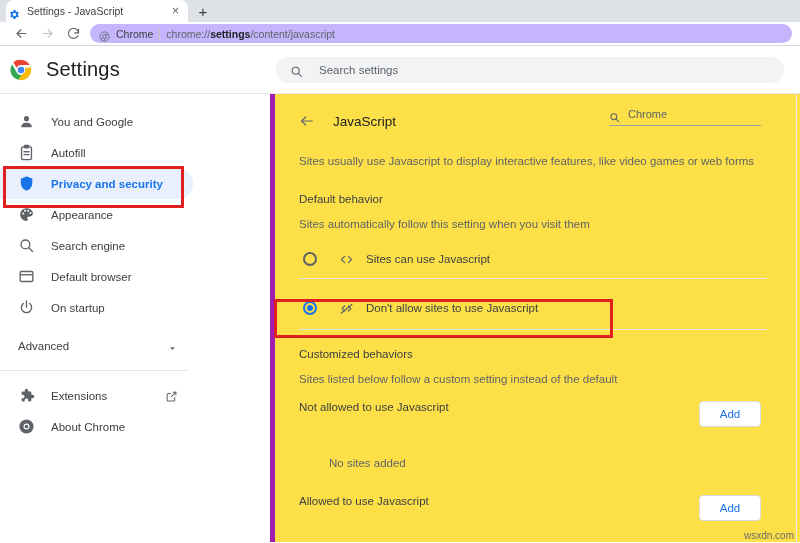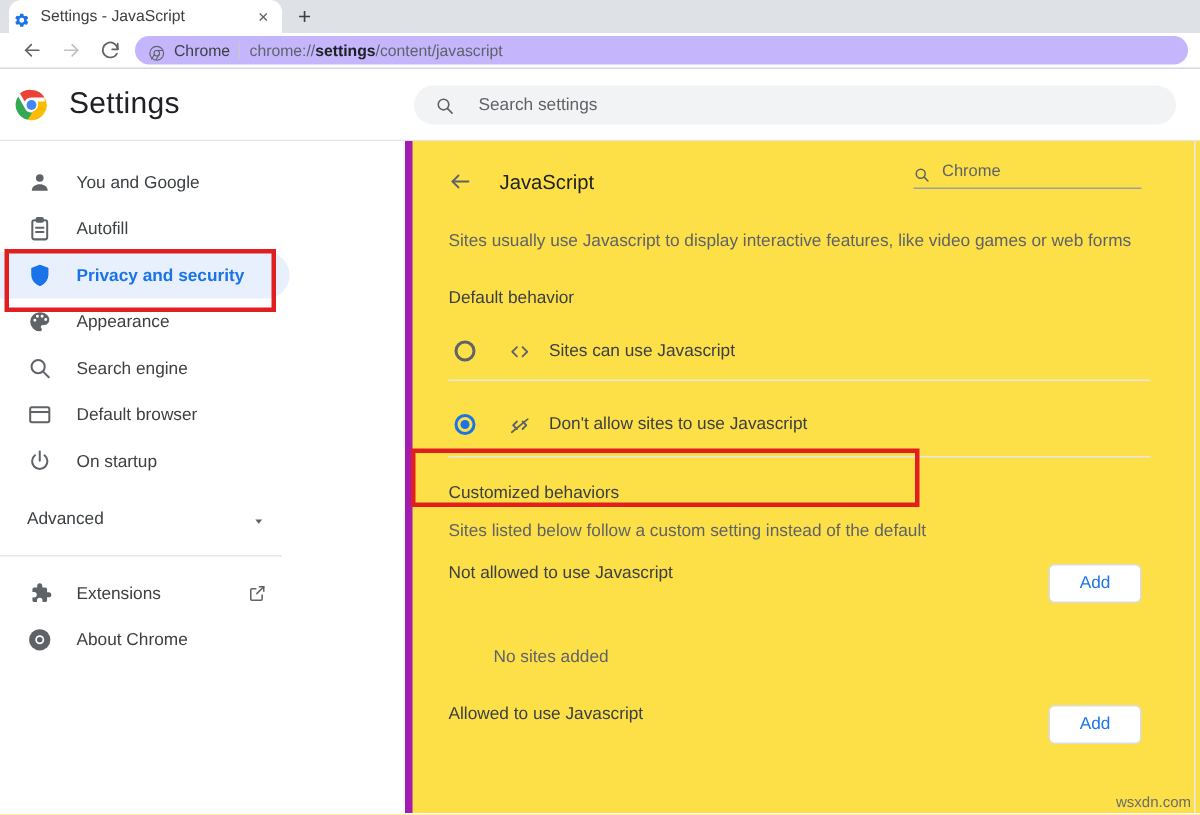--- a/index.html
+++ b/index.html
@@ -482,20 +482,21 @@
               <line x1="15.5" y1="15.5" x2="21" y2="21" stroke-linecap="round"></line>
             </svg>
         </span>
         <span class="ph">Chrome</span>
       </div>
     </div>
 
     <div class="intro">Sites usually use Javascript to display interactive features, like video games or web forms</div>
 
     <div class="sec-title">Default behavior</div>
+    <div class="sec-sub">Sites automatically follow this setting when you visit them</div>
 
     <div class="radio-row">
       <span class="radio"></span>
       <span class="radio-icon">
         <svg viewBox="0 0 24 24" width="15" height="15" fill="none" stroke="currentColor" stroke-width="1.9" stroke-linecap="round" stroke-linejoin="round">
             <polyline points="9 7 4 12 9 17"></polyline>
             <polyline points="15 7 20 12 15 17"></polyline>
           </svg>
       </span>
       <span class="radio-label">Sites can use Javascript</span>

